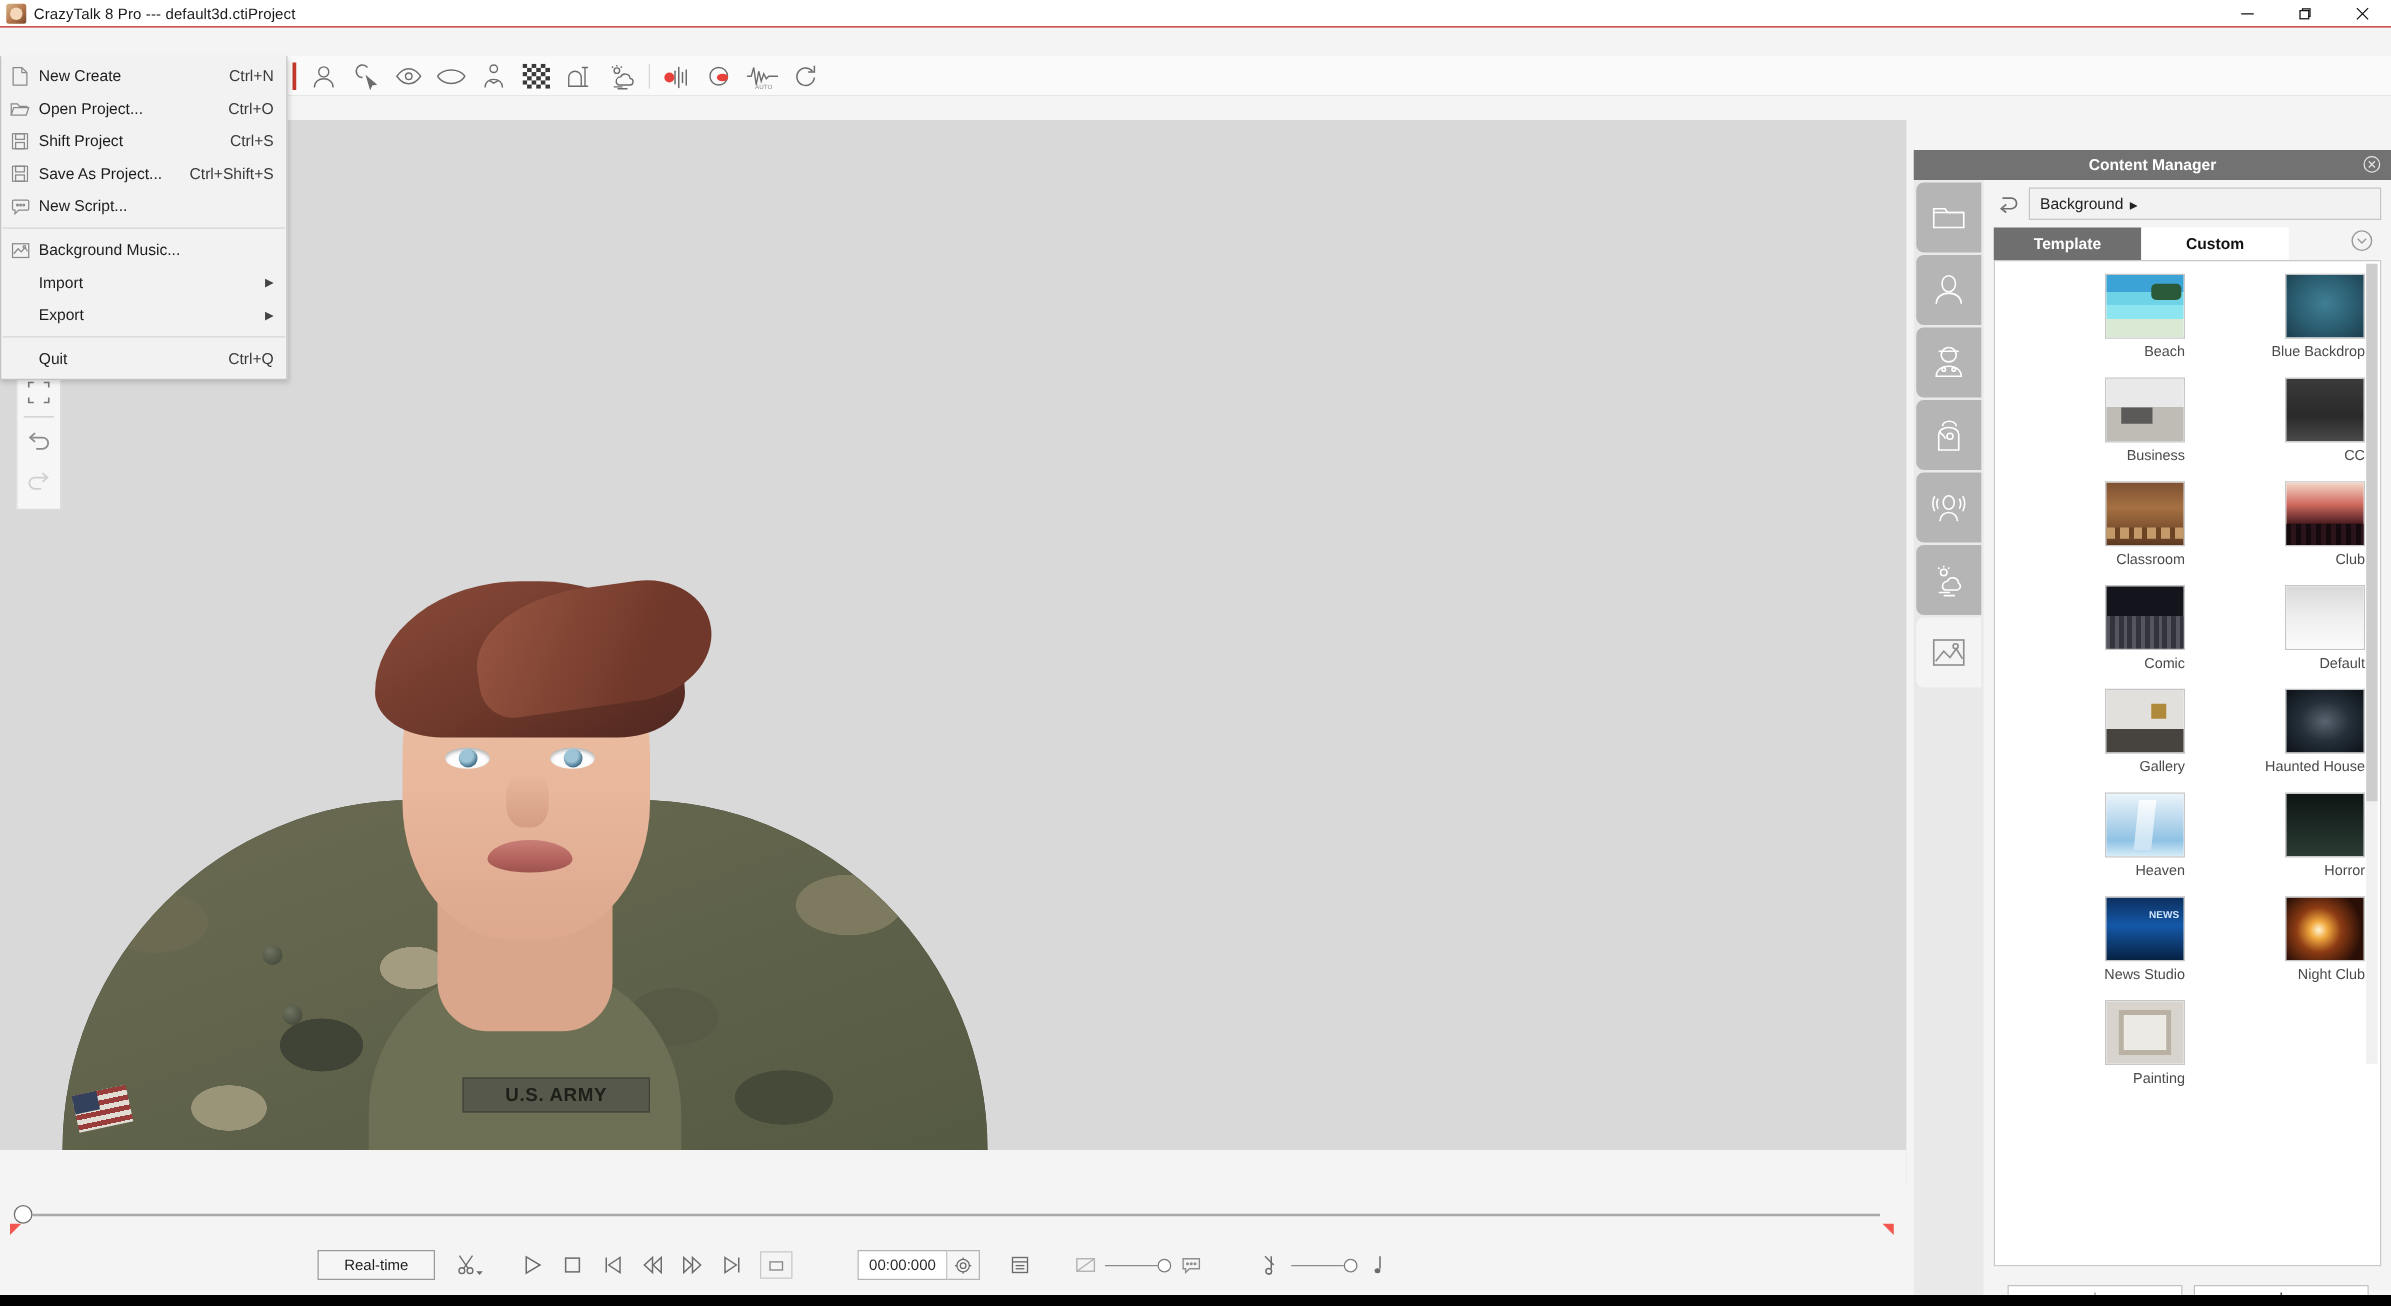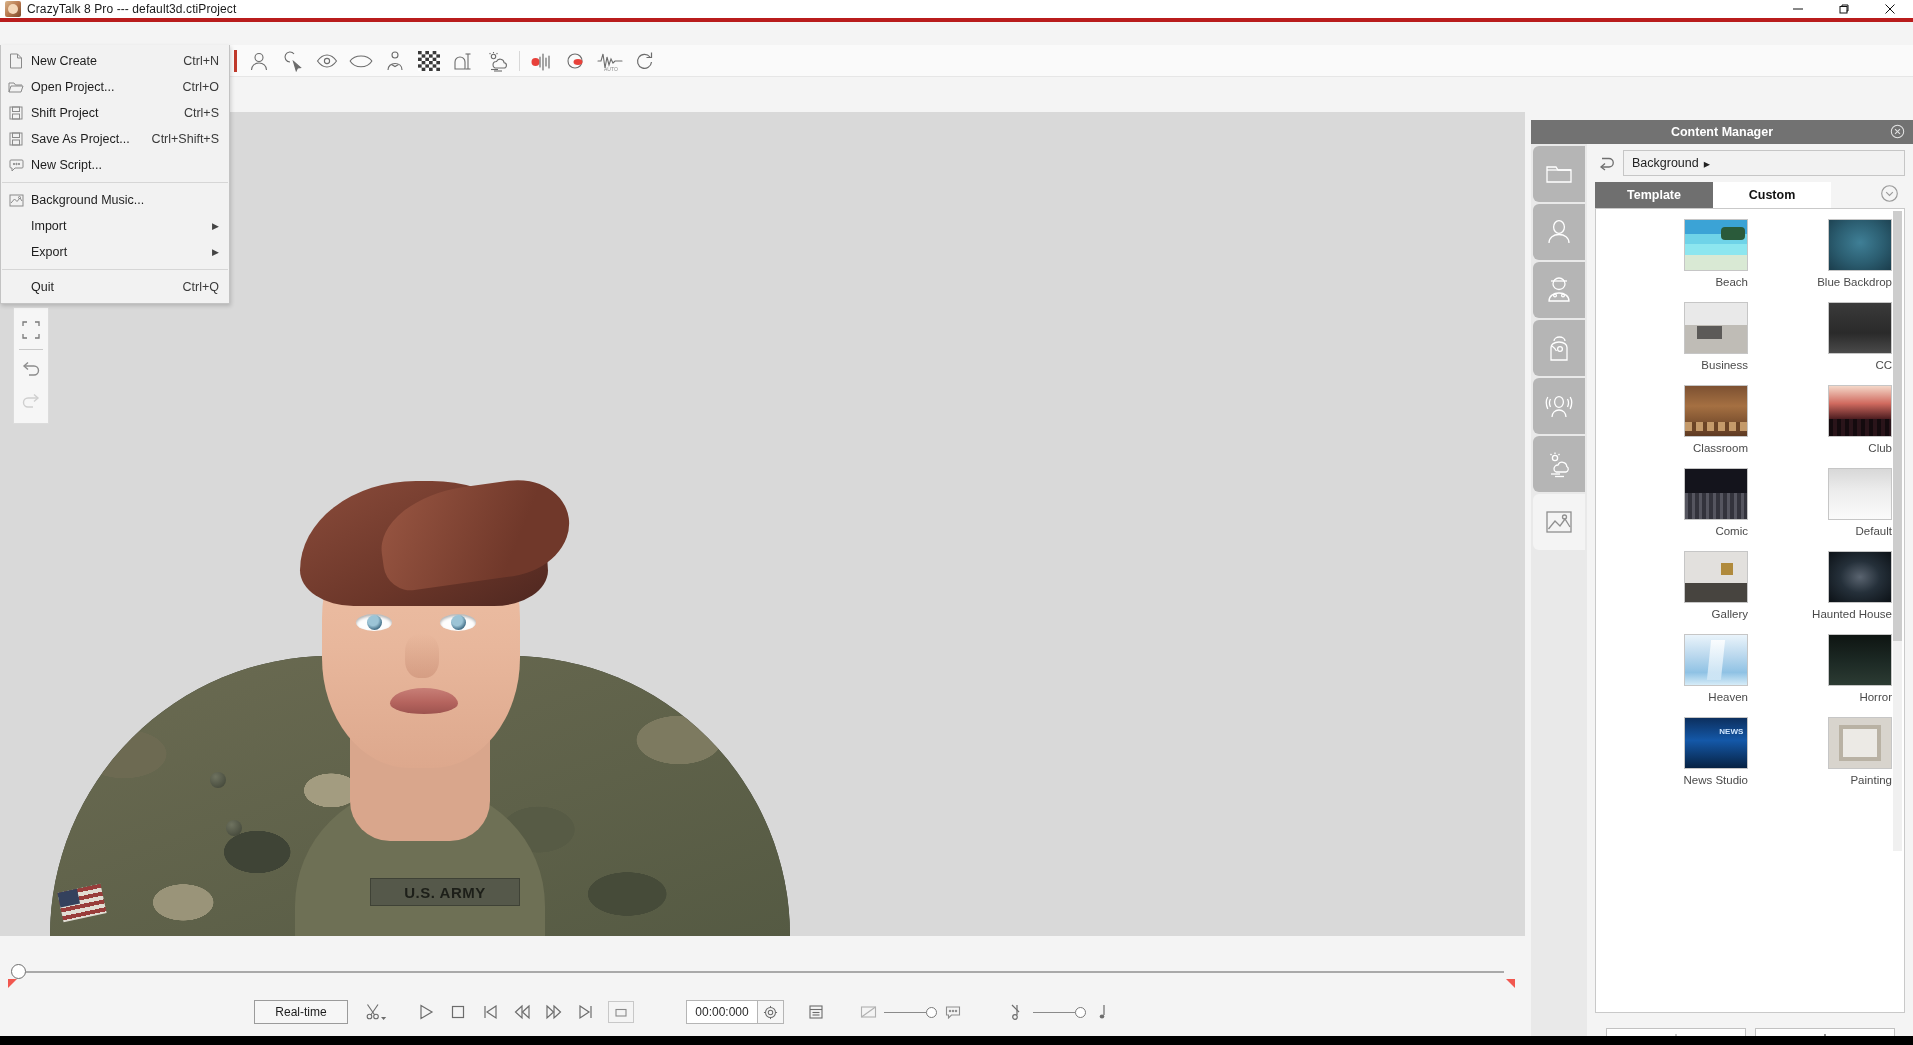--- a/index.html
+++ b/index.html
@@ -8,21 +8,21 @@
     font-family: "Liberation Sans", sans-serif;
     background: #f2f2f2;
     overflow: hidden;
   }
   #app { position: relative; width: 1913px; height: 1045px; background: #f4f4f4; }
 
   
   .titlebar {
     position: absolute; top: 0; left: 0; width: 1913px; height: 22px;
     background: #ffffff; display: flex; align-items: center;
-    border-bottom: 4px solid #b91c1c;
+    border-bottom: 1px solid #b91c1c;
   }
   .app-icon {
     width: 16px; height: 16px; margin: 0 6px 0 5px; flex: 0 0 auto;
     background: linear-gradient(135deg,#d9b58a 0%, #b8794f 50%, #7a4a2b 100%);
     border-radius: 2px; position: relative;
   }
   .app-icon::after{
     content:""; position:absolute; left:3px; top:3px; width:10px; height:10px;
     border-radius:50%; background:#f3d7b8;
   }
@@ -76,21 +76,21 @@
   .tb-accent { width: 3px; height: 22px; background: #c0392b; margin-left: 2px; margin-right: 5px; }
   .tb-btn {
     width: 34px; height: 30px; display: flex; align-items: center; justify-content: center;
   }
   .tb-btn svg { display: block; }
   .tb-sep { width: 1px; height: 20px; background: #d8d8d8; margin: 0 5px; }
 
   
   .viewport {
     position: absolute; top: 96px; left: 0; width: 1525px; height: 852px;
-    background: #d4d4d4; overflow: hidden; margin-top: 16px;
+    background: #d4d4d4; overflow: hidden;
   }
   .stage {
     position: absolute; left: 0; top: 0; width: 1525px; height: 852px;
     background: #d9d9d9;
   }
   .stage-white-strip {
     position:absolute; left:0; bottom:0; width:1525px; height:28px; background:#f4f4f4;
   }
 
   
@@ -902,20 +902,26 @@
                 <div class="cm-cap">Horror</div>
               </div>
             <div class="cm-cell">
                 <div class="cm-thumb">
                   <div class="cm-thumb-inner t-news"></div>
                 </div>
                 <div class="cm-cap">News Studio</div>
               </div>
             <div class="cm-cell">
                 <div class="cm-thumb">
+                  <div class="cm-thumb-inner t-night"></div>
+                </div>
+                <div class="cm-cap">Night Club</div>
+              </div>
+            <div class="cm-cell">
+                <div class="cm-thumb">
                   <div class="cm-thumb-inner t-paint"></div>
                 </div>
                 <div class="cm-cap">Painting</div>
               </div>
           </div>
           <div class="cm-scroll">
             <div class="cm-scroll-thumb"></div>
           </div>
         </div>
 

